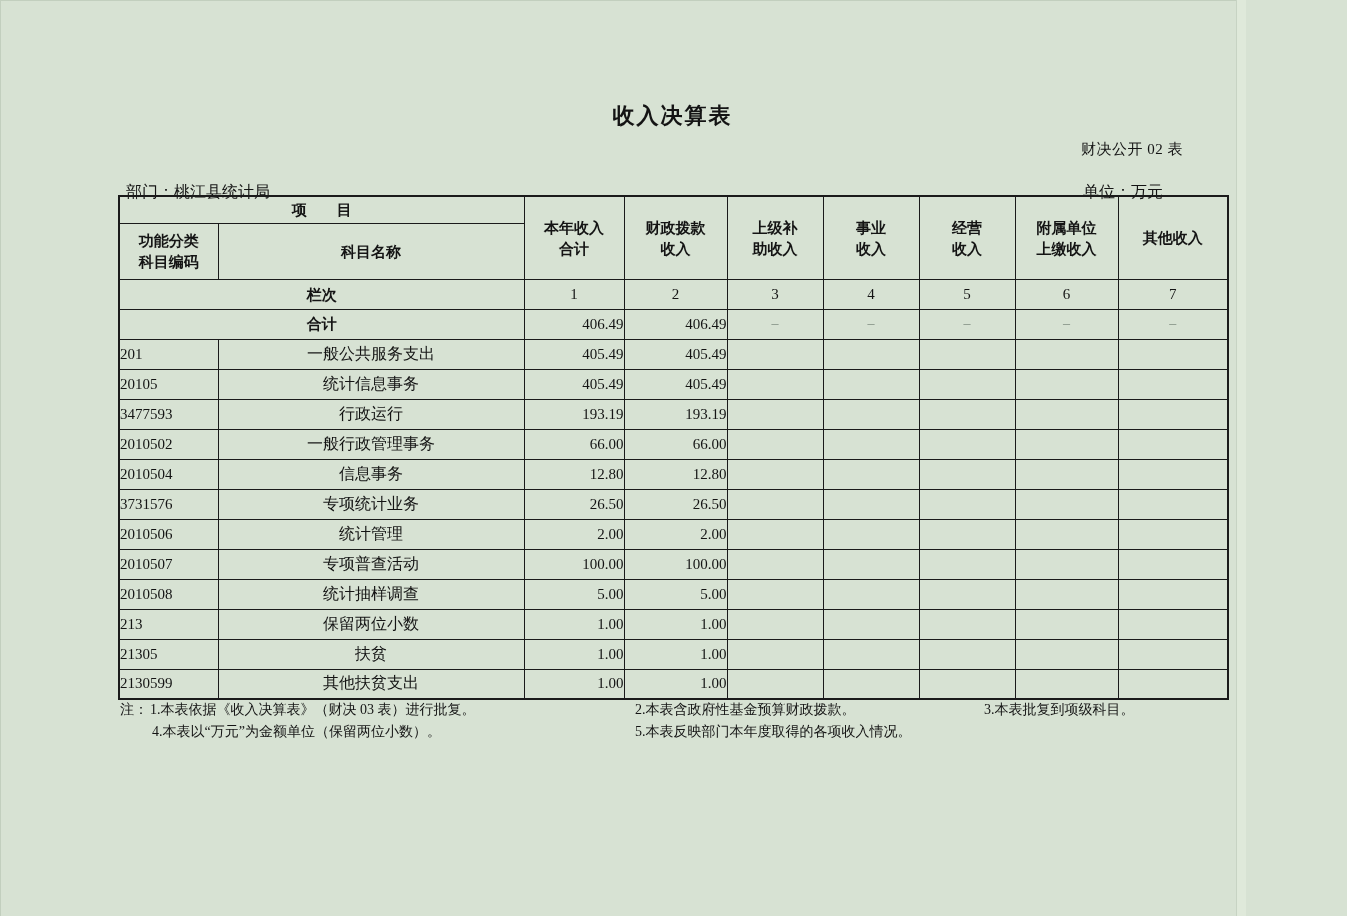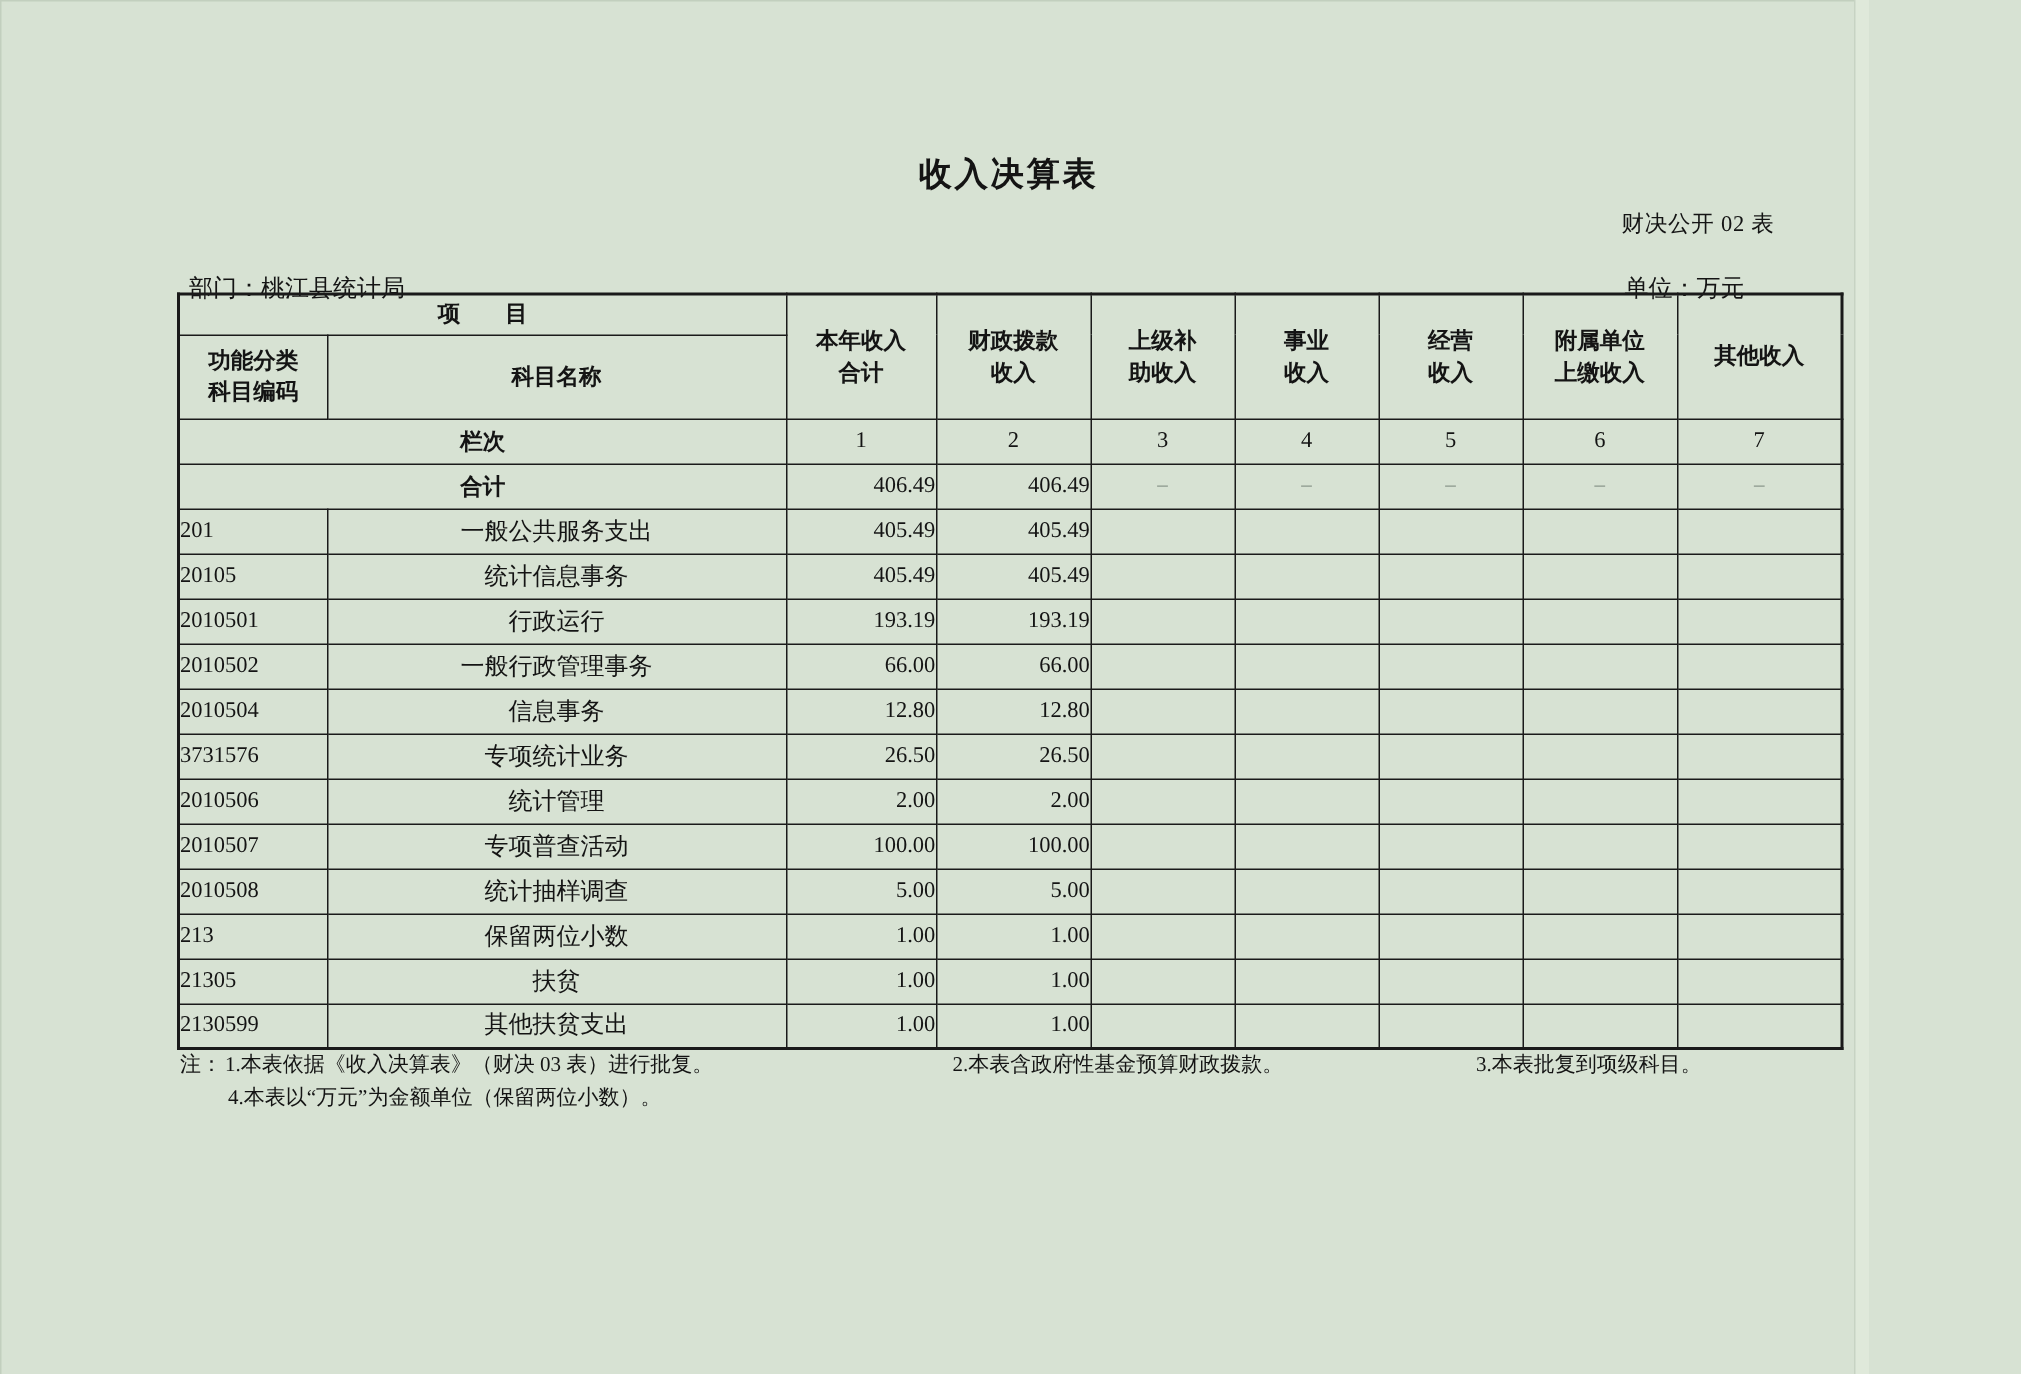--- a/index.html
+++ b/index.html
@@ -217,21 +217,21 @@
         <td class="name">统计信息事务</td>
         <td class="num">405.49</td>
         <td class="num">405.49</td>
         <td class="empty"></td>
           <td class="empty"></td>
           <td class="empty"></td>
           <td class="empty"></td>
           <td class="empty"></td>
       </tr>
       <tr>
-        <td class="code">2010501</td>
+        <td class="code">3477593</td>
         <td class="name">行政运行</td>
         <td class="num">193.19</td>
         <td class="num">193.19</td>
         <td class="empty"></td>
           <td class="empty"></td>
           <td class="empty"></td>
           <td class="empty"></td>
           <td class="empty"></td>
       </tr>
       <tr>
@@ -338,15 +338,16 @@
 
   <div class="notes">
     <div class="note-line">
       <span class="note n-prefix">注：</span>
       <span class="note n-1">1.本表依据《收入决算表》（财决 03 表）进行批复。</span>
       <span class="note n-2">2.本表含政府性基金预算财政拨款。</span>
       <span class="note n-3">3.本表批复到项级科目。</span>
     </div>
     <div class="note-line">
       <span class="note n-4">4.本表以“万元”为金额单位（保留两位小数）。</span>
+      <span class="note n-5">5.本表反映部门本年度取得的各项收入情况。</span>
     </div>
   </div>
 </div>
 
 </body></html>

